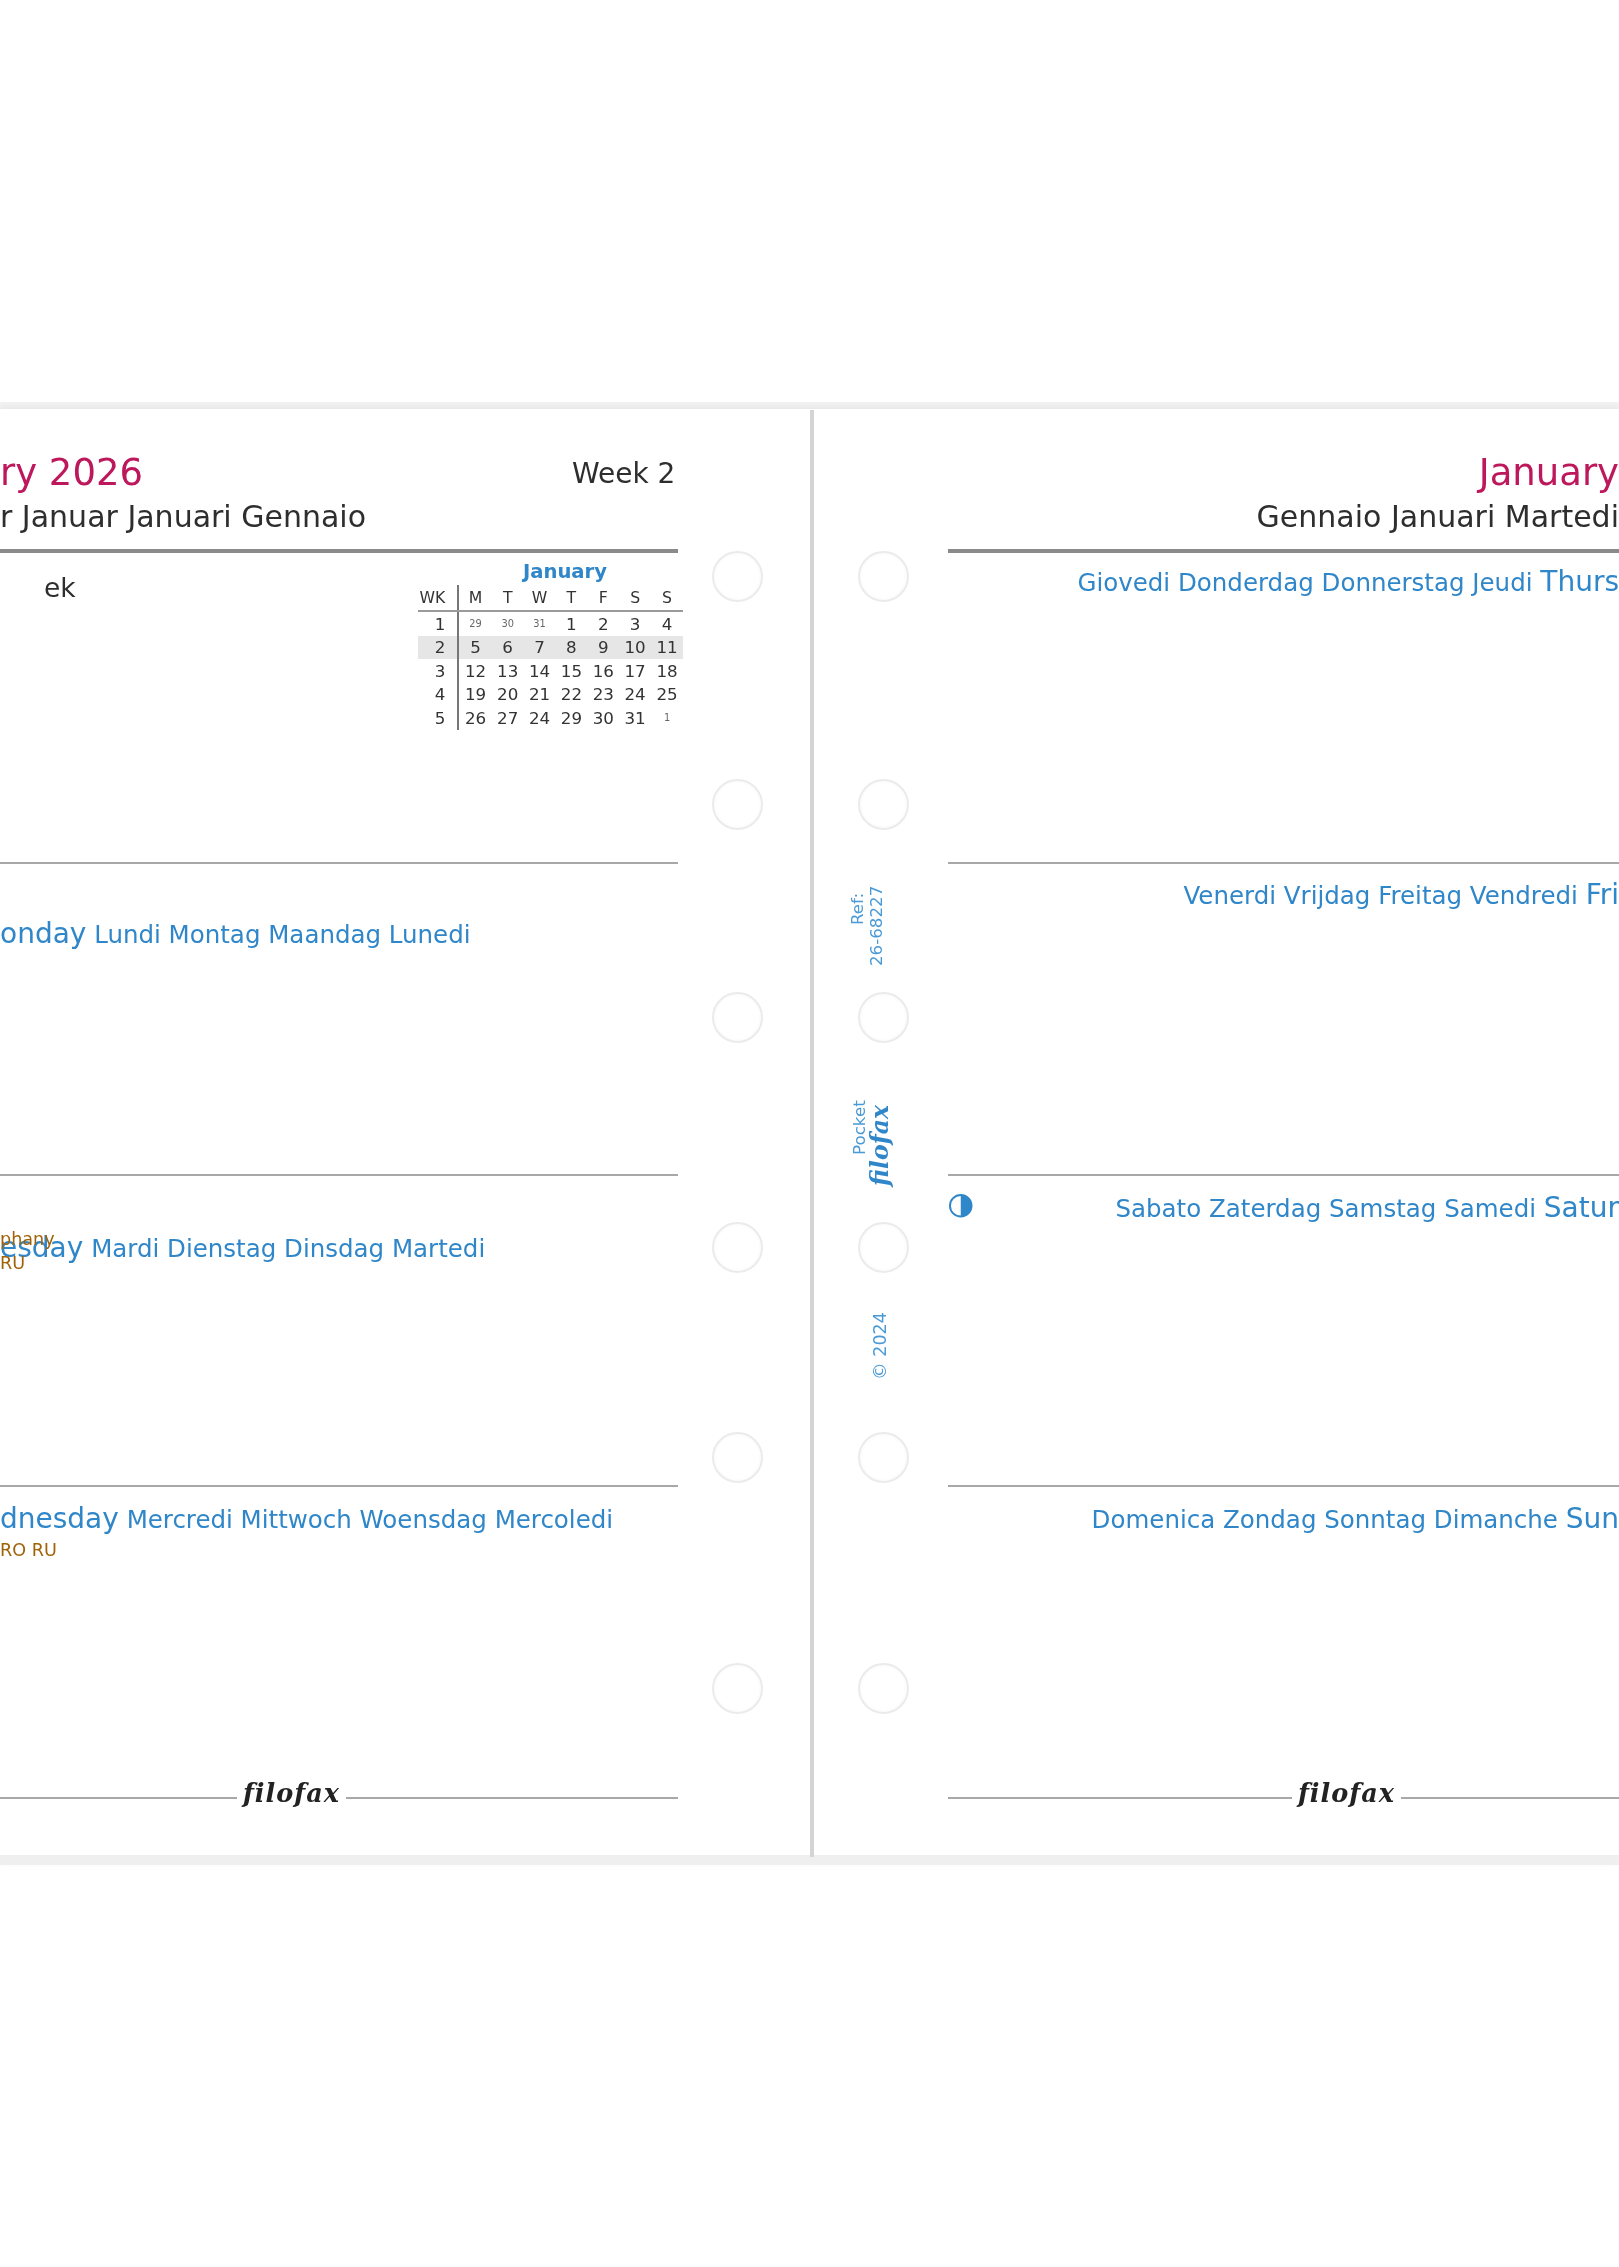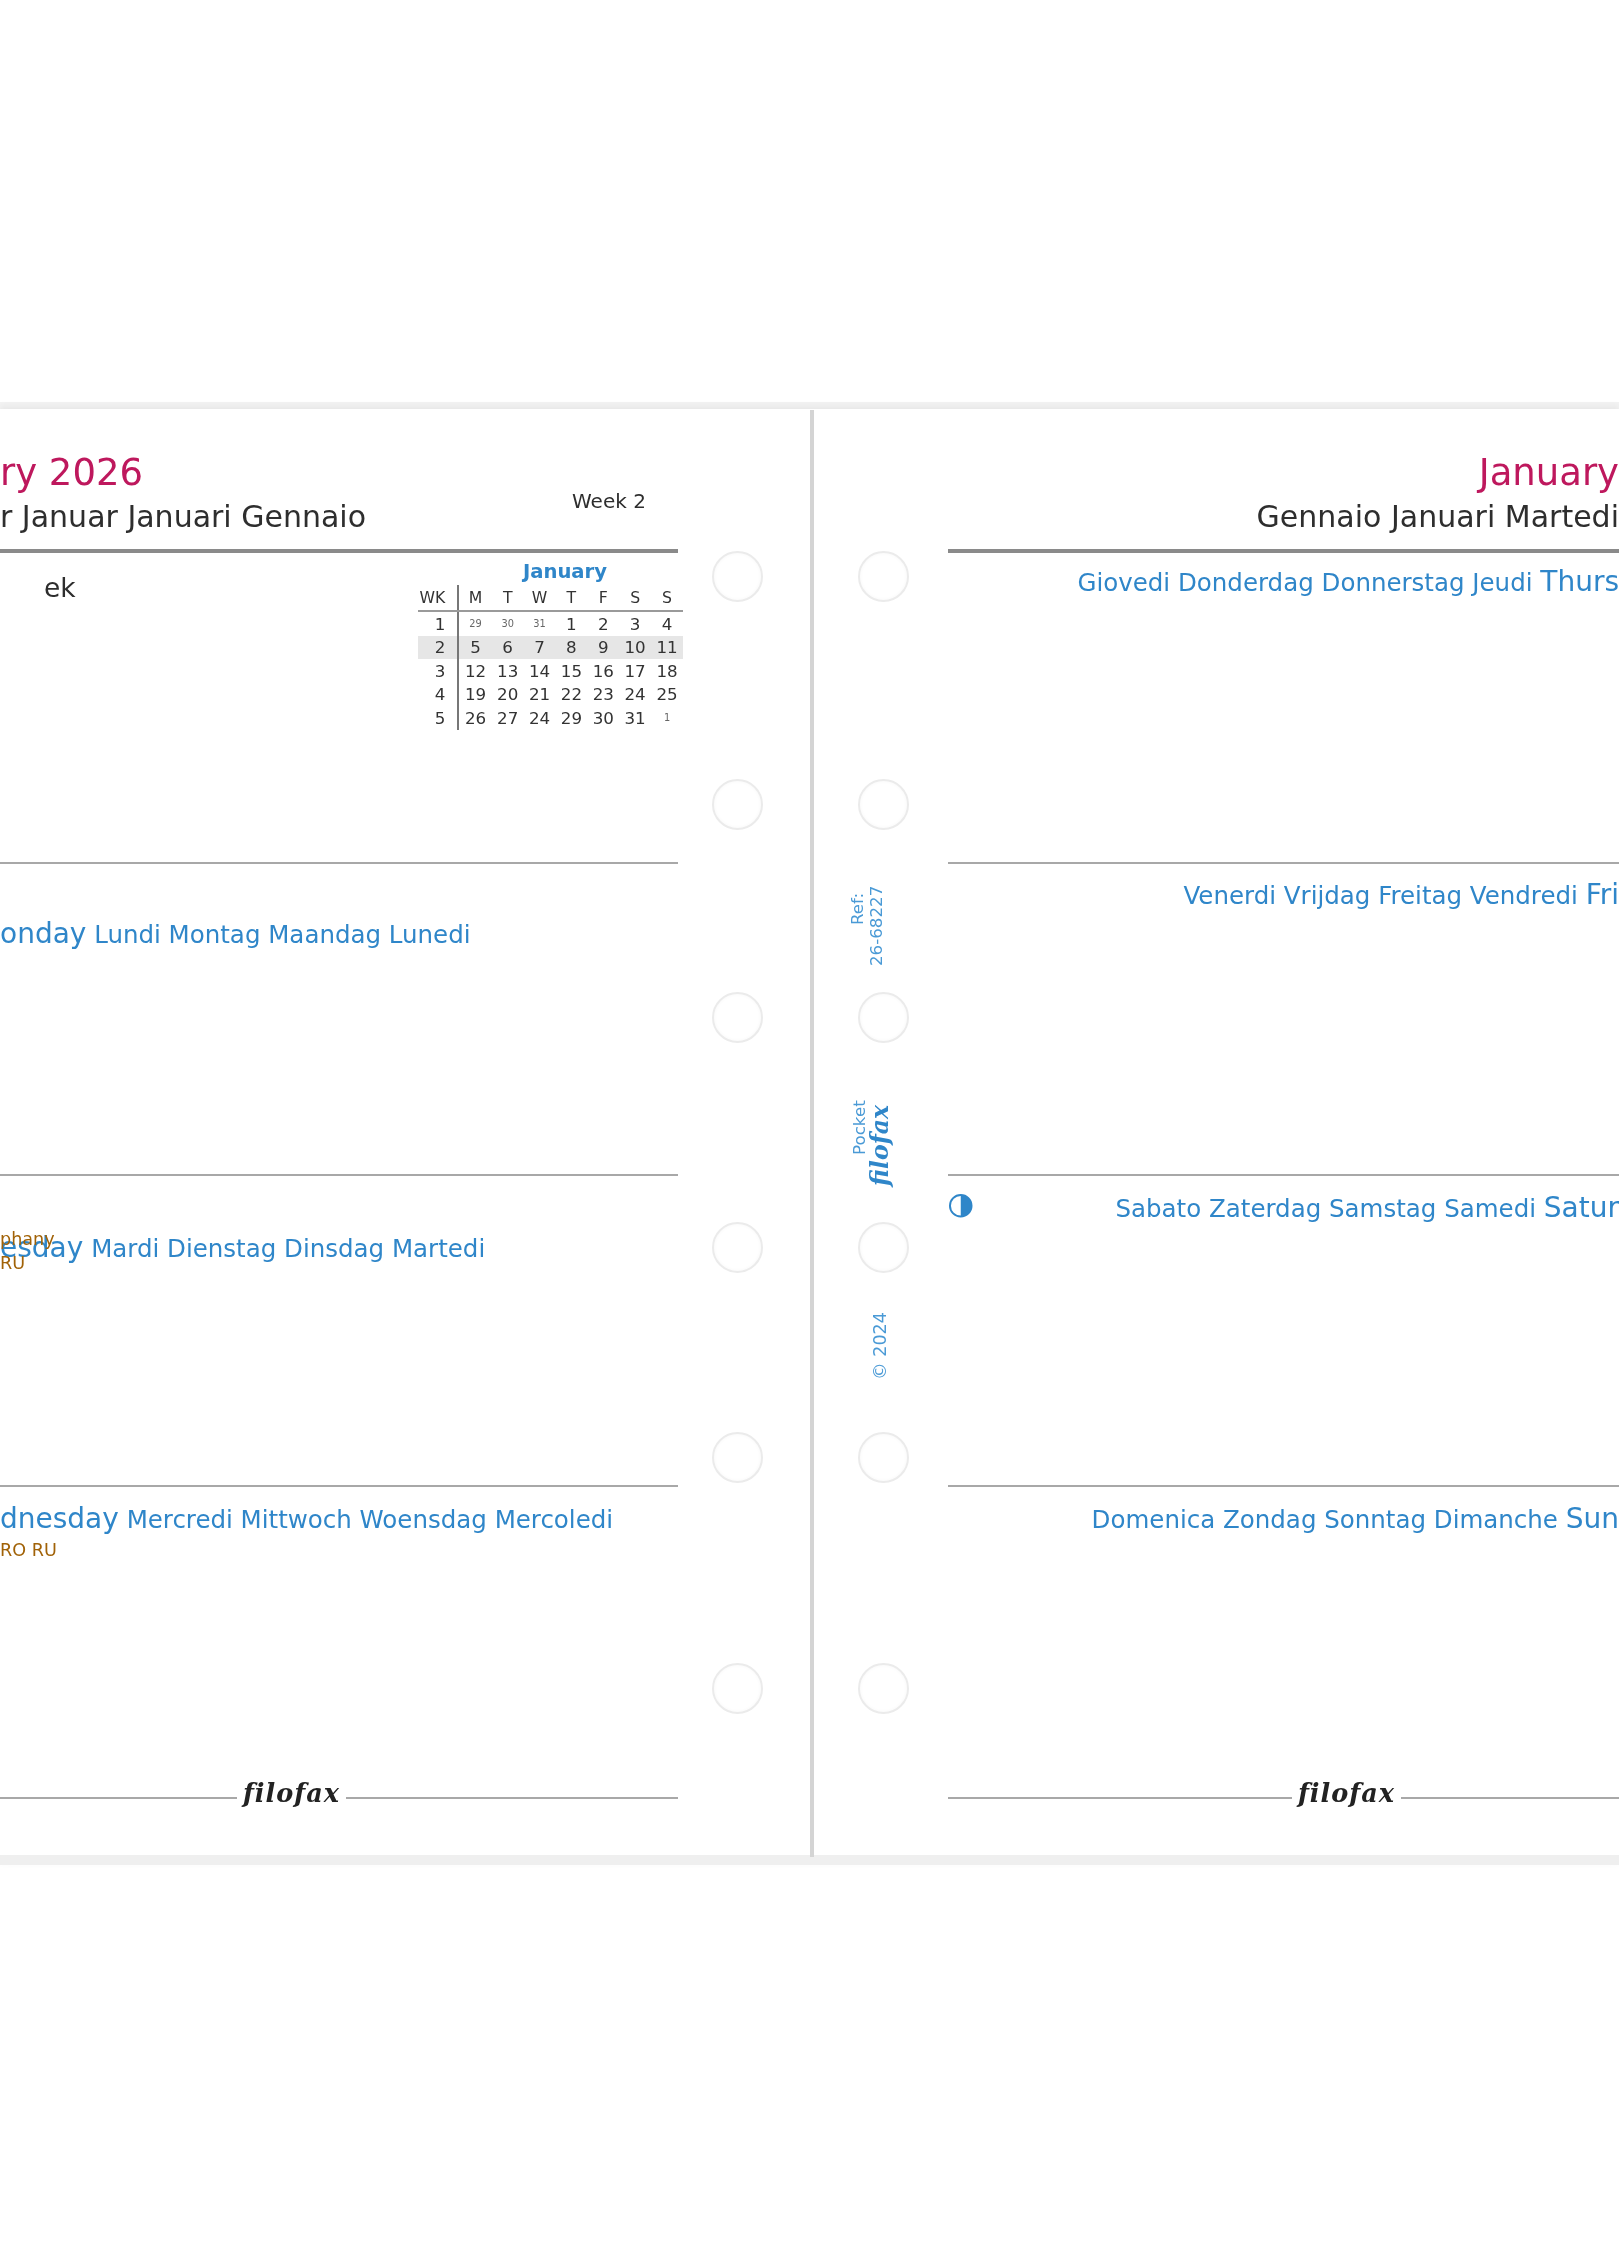--- a/index.html
+++ b/index.html
@@ -13,21 +13,21 @@
     position: absolute; left: 0; top: 409px; width: 1619px; height: 1449px;
     background: #fff;
     box-shadow: 0 -3.9px 5.9px rgba(0,0,0,0.04), 0 3.9px 7.8px rgba(0,0,0,0.06);
   }
   .spread-top { position:absolute; left:0; top:402px; width:1619px; height:7.8px; background:#f3f3f3; }
   .spread-bottom { position:absolute; left:0; top:1855px; width:1619px; height:9.8px; background:#efefef; }
   .spine { position:absolute; left:810px; top:410px; width:3.9px; height:1447px; background:#d4d4d4; }
 
   .title-lg { font-size: 37px; color: #be185d; white-space: nowrap; line-height: 1; }
   .title-sm { font-size: 30px; color: #2e2e2e; white-space: nowrap; line-height: 1; text-align: center; }
-  .week-label { font-size: 20px; color: #2e2e2e; white-space: nowrap; margin-top: 32px; }
+  .week-label { font-size: 28px; color: #2e2e2e; white-space: nowrap; }
   .rule-thick { position:absolute; height:3.9px; background:#8a8a8a; }
   .rule-thin { position:absolute; height:2px; background:#a8a8a8; }
   .dayname { font-size: 24.5px; color: #2f86c9; white-space: nowrap; line-height: 1; }
   .dayname .en { font-size: 28px; }
   .note { font-size: 17.6px; color: #a16207; white-space: nowrap; line-height: 1; }
   .ring {
     position:absolute; width:51px; height:51px; border-radius:50%;
     border: 2.9px solid #ebebeb; box-sizing: border-box; background:#fff;
     box-shadow: inset 0 0 3.9px rgba(0,0,0,0.04);
   }

